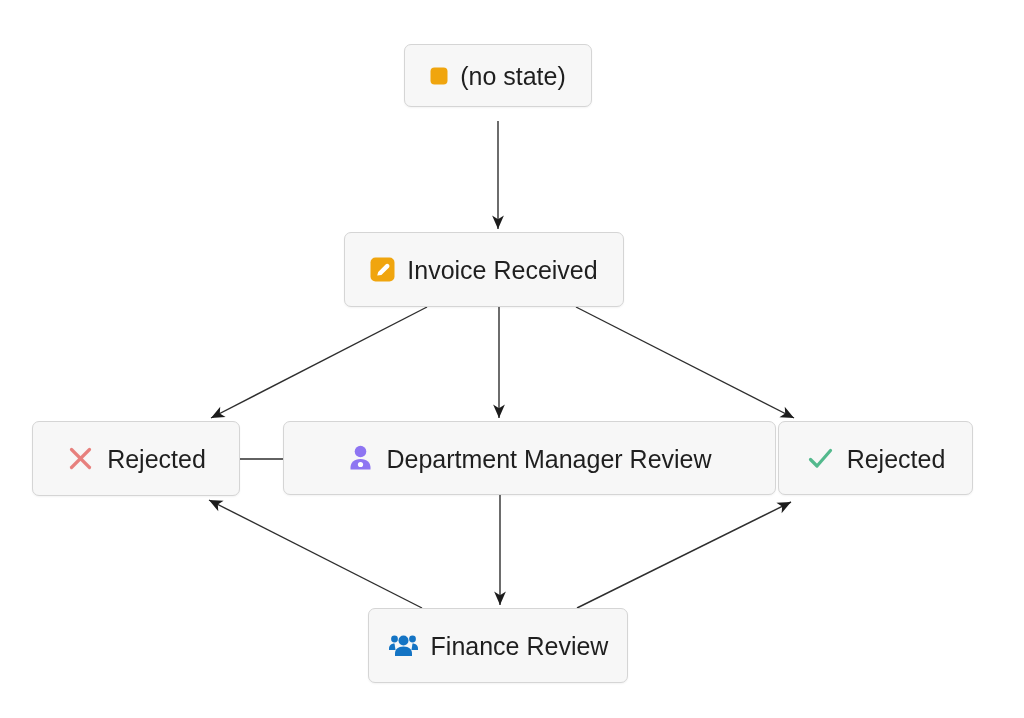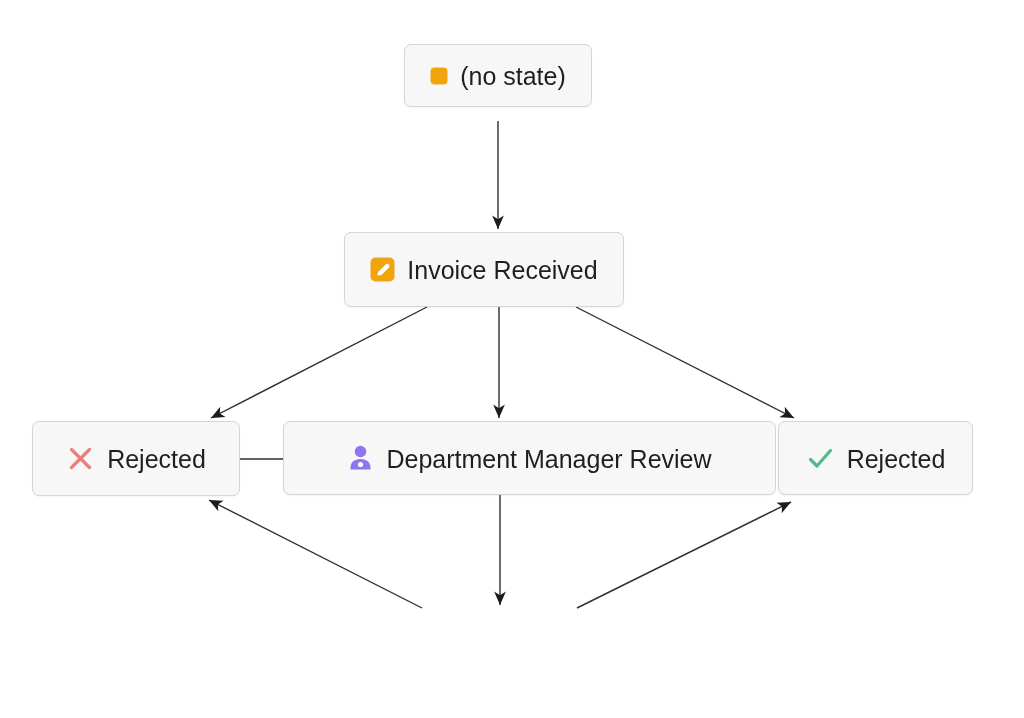--- a/index.html
+++ b/index.html
@@ -118,14 +118,27 @@
 
   <div class="node" id="node-approved">
     <span class="icon">
       <svg width="29" height="25" viewBox="0 0 29 25" fill="none">
         <path d="M4.5 13.5 L11 20 L24.5 4.5" stroke="#53B98D" stroke-width="3.2" stroke-linecap="round" stroke-linejoin="round"></path>
       </svg>
     </span>
     <span class="label">Rejected</span>
   </div>
 
+  <div class="node" id="node-finance">
+    <span class="icon">
+      <svg width="31" height="29" viewBox="0 0 31 29">
+        <circle cx="6.5" cy="8" r="3.4" fill="#1474C4"></circle>
+        <circle cx="24.5" cy="8" r="3.4" fill="#1474C4"></circle>
+        <path d="M6.5 12.5 C3 12.5 1 14.8 1 17.6 L1 19 L7.5 19 Z" fill="#1474C4"></path>
+        <path d="M24.5 12.5 C28 12.5 30 14.8 30 17.6 L30 19 L23.5 19 Z" fill="#1474C4"></path>
+        <circle cx="15.5" cy="9.5" r="5" fill="#1474C4"></circle>
+        <path d="M15.5 15.5 C9.8 15.5 7 18.6 7 22.4 L7 25 L24 25 L24 22.4 C24 18.6 21.2 15.5 15.5 15.5 Z" fill="#1474C4"></path>
+      </svg>
+    </span>
+    <span class="label">Finance Review</span>
+  </div>
 
 </div>
 
 </body></html>

